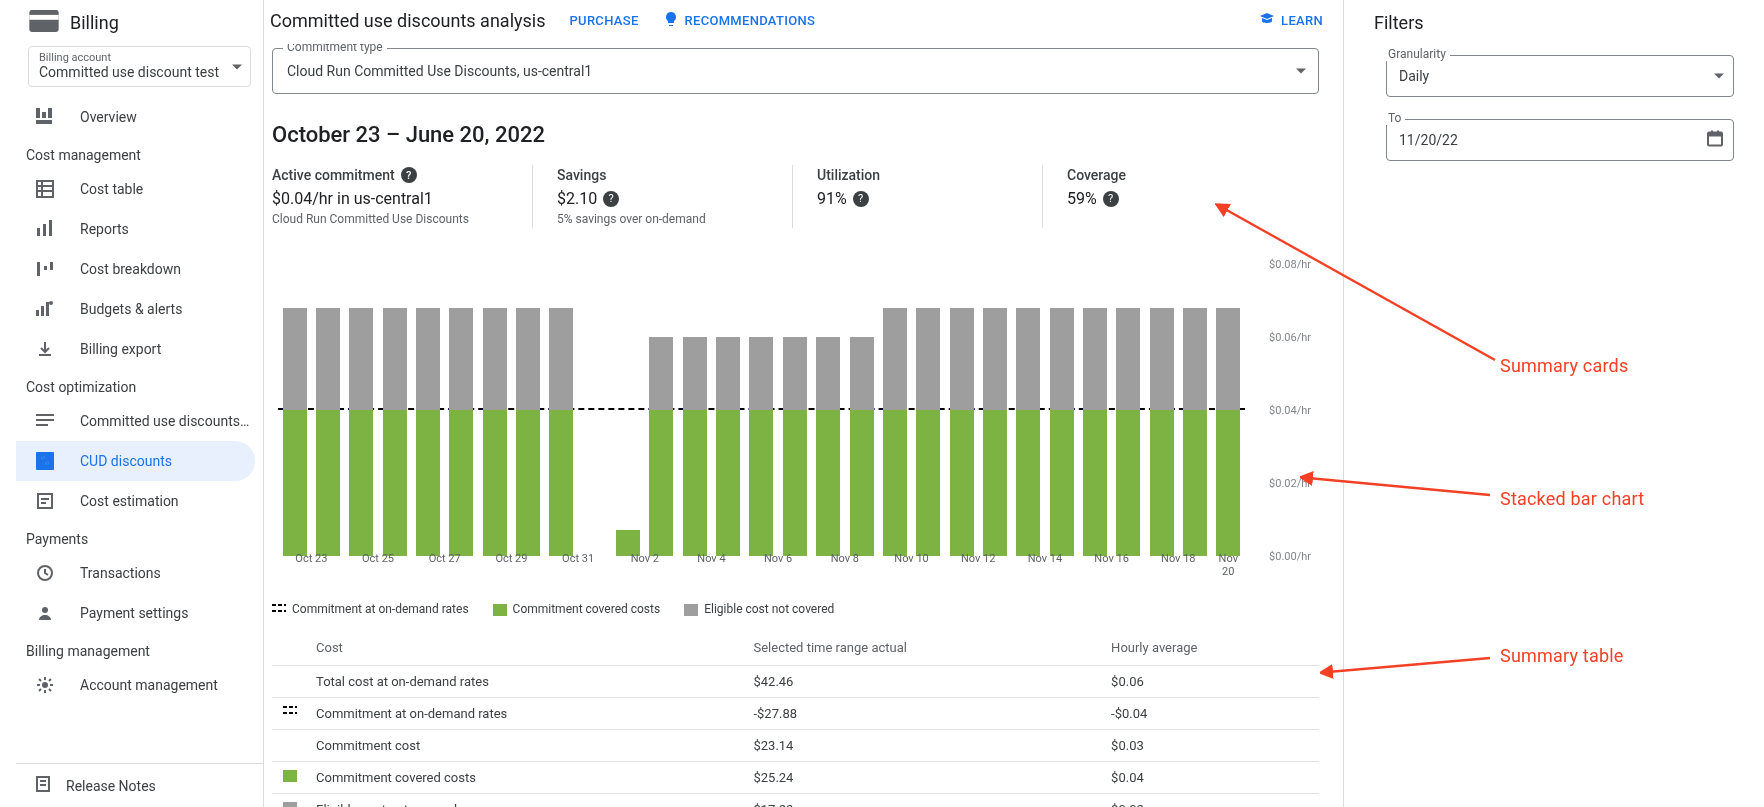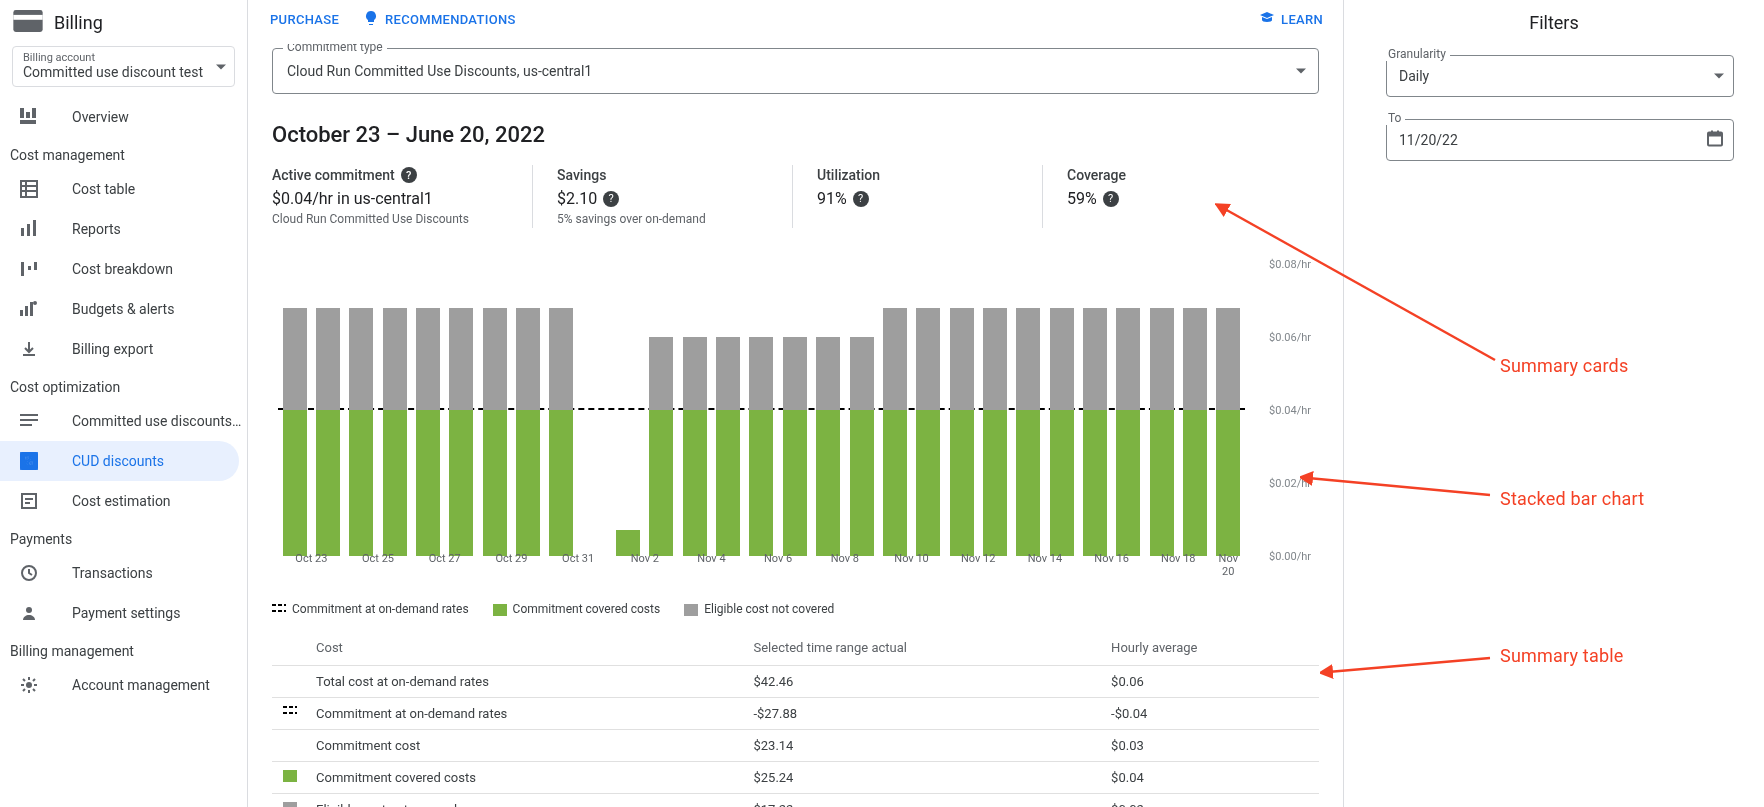--- a/index.html
+++ b/index.html
@@ -9,21 +9,21 @@
     color: #3c4043;
     background: #fff;
     width: 1764px;
     height: 807px;
     overflow: hidden;
     position: relative;
   }
   
   .sidebar {
     position: absolute;
-    left: 0; top: 0; bottom: 0;
+    left: 16px; top: 0; bottom: 0;
     width: 248px;
     border-right: 1px solid #dadce0;
     display: flex; flex-direction: column;
     overflow: hidden;
   }
   .sb-header {
     display: flex; align-items: center;
     padding: 10px 12px 8px 12px;
   }
   .sb-header .icon { width: 32px; height: 24px; margin-right: 10px; }
@@ -42,21 +42,21 @@
   }
   .sb-list { flex: 1; overflow-y: auto; }
   .sb-section {
     font-size: 14px; color: #3c4043;
     padding: 10px 12px 6px 10px;
   }
   .sb-item {
     display: flex; align-items: center;
     height: 40px;
     padding-left: 18px;
-    gap: 32px;
+    gap: 24px;
     cursor: pointer;
     font-size: 14px;
     color: #3c4043;
   }
   .sb-item .ico { width: 22px; height: 20px; display:flex;align-items:center;justify-content:center; }
   .sb-item.active {
     background:#e8f0fe; color:#1a73e8;
     border-top-right-radius: 20px; border-bottom-right-radius: 20px;
     margin-right: 8px;
   }
@@ -143,21 +143,21 @@
   td { padding:8px; border-top:1px solid #e0e0e0; }
   tbody tr:nth-child(even){ } 
   .row-sw{ width:14px;height:12px;display:inline-block;}
 
   
   .filters {
     position:absolute;
     right:0; top:0; bottom:0; width:420px;
     padding: 12px 30px;
   }
-  .filters h2 { font-size:18px; font-weight:400; color:#202124;text-align:center;}
+  .filters h2 { font-size:18px; font-weight:400; color:#202124;}
   .f-field { position:relative; margin-top:22px; }
   .f-field .lbl { position:absolute; top:-8px; left:10px; background:#fff; padding:0 4px; font-size:12px; color:#5f6368;}
   .f-field .box { border:1px solid #80868b; border-radius:4px; padding:12px 36px 12px 12px; font-size:14px;margin-left:12px;}
   .f-field .end-icon { position:absolute; right:10px; top:50%; transform:translateY(-50%); }
 
   
   .anno-label {
     position:absolute; color:#f44125; font-size:18px; font-weight:400;
     letter-spacing:.2px; pointer-events:none;
   }
@@ -305,24 +305,33 @@
       <span class="ico">
           <svg width="18" height="18" fill="#5f6368">
             <circle cx="9" cy="9" r="3"></circle>
             <path d="M9 1v3M9 14v3M1 9h3M14 9h3M3 3l2 2M13 13l2 2M15 3l-2 2M5 13l-2 2" stroke="#5f6368" stroke-width="2"></path>
           </svg>
         </span>
       <span>Account management</span>
     </div>
   </div>
 
+  <div class="sb-footer">
+    <span class="ico"><svg width="18" height="18" fill="none" stroke="#5f6368" stroke-width="2">
+          <rect x="3" y="2" width="12" height="14"></rect>
+          <line x1="6" y1="6" x2="12" y2="6"></line>
+          <line x1="6" y1="10" x2="12" y2="10"></line>
+        </svg></span>
+    <span>Release Notes</span>
+  </div>
 </nav>
 
 <main class="main">
   <div class="main-header">
+    <h1>Committed use discounts analysis</h1>
     <a class="hdr-link">
         <span>PURCHASE</span>
       </a>
     <a class="hdr-link">
       <span><svg width="16" height="16" fill="#1a73e8">
             <path d="M8 1a5 5 0 00-3 9v2h6v-2a5 5 0 00-3-9zM6 14h4v1H6z"></path>
           </svg></span>
       <span>RECOMMENDATIONS</span>
     </a>
     <div style="flex:1"></div>

